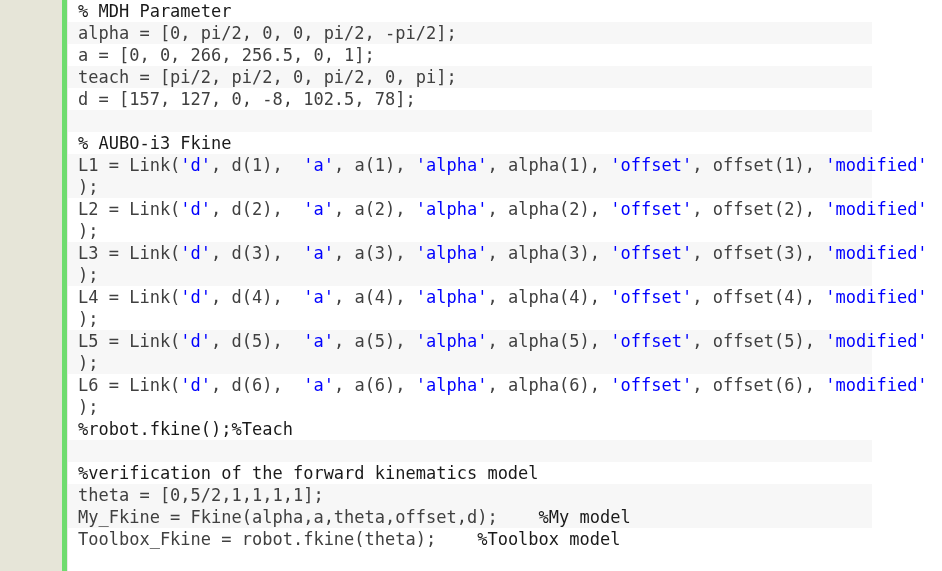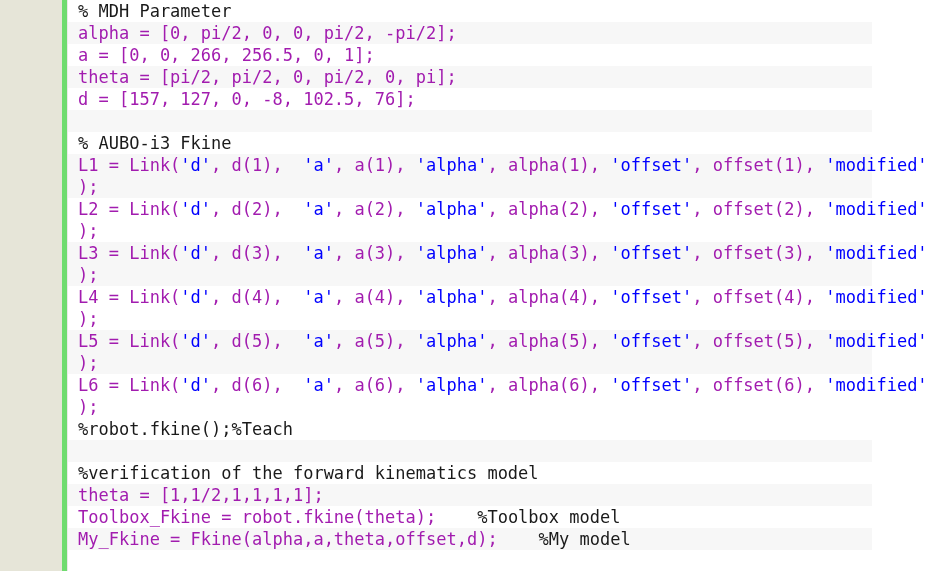--- a/index.html
+++ b/index.html
@@ -90,45 +90,45 @@
     height: 22px;
     line-height: 22px;
     text-align: right;
     font-size: 15px;
     font-family: "DejaVu Sans Mono", monospace;
     color: #8c8c8c;
     z-index: 4;
   }
 
   .tok-str { color: #0000ff; }
-  .tok-plain { color: #a21caf; }
+  .tok-plain { color: #404040; }
   .tok-comment { color: #1a1a1a; }
 </style>
 </head>
 <body>
 
 <div id="code-listing">
   <div class="gutter-bg"></div>
   <div class="green-bar"></div>
   <div class="gutter-edge"></div>
   <div class="rows" id="rows">
       <div class="row stripe-a">
         <div class="row-line"><span class="lineno">01.</span><span class="tok-comment">% MDH Parameter</span></div>
       </div>
       <div class="row stripe-b">
         <div class="row-line"><span class="lineno">02.</span><span class="tok-plain">alpha = [0, pi/2, 0, 0, pi/2, -pi/2];</span></div>
       </div>
       <div class="row stripe-a">
         <div class="row-line"><span class="lineno">03.</span><span class="tok-plain">a = [0, 0, 266, 256.5, 0, 1];</span></div>
       </div>
       <div class="row stripe-b">
-        <div class="row-line"><span class="lineno">04.</span><span class="tok-plain">theta = [pi/2, pi/2, 0, pi/2, 0, pi];</span></div>
+        <div class="row-line"><span class="lineno">04.</span><span class="tok-plain">teach = [pi/2, pi/2, 0, pi/2, 0, pi];</span></div>
       </div>
       <div class="row stripe-a">
-        <div class="row-line"><span class="lineno">05.</span><span class="tok-plain">d = [157, 127, 0, -8, 102.5, 76];</span></div>
+        <div class="row-line"><span class="lineno">05.</span><span class="tok-plain">d = [157, 127, 0, -8, 102.5, 78];</span></div>
       </div>
       <div class="row stripe-b">
         <div class="row-line"><span class="lineno">06.</span> </div>
       </div>
       <div class="row stripe-a">
         <div class="row-line"><span class="lineno">07.</span><span class="tok-comment">% AUBO-i3 Fkine</span></div>
       </div>
       <div class="row stripe-b">
         <div class="row-line"><span class="lineno">08.</span><span class="tok-plain">L1 = Link(</span><span class="tok-str">'d'</span><span class="tok-plain">, d(1),  </span><span class="tok-str">'a'</span><span class="tok-plain">, a(1), </span><span class="tok-str">'alpha'</span><span class="tok-plain">, alpha(1), </span><span class="tok-str">'offset'</span><span class="tok-plain">, offset(1), </span><span class="tok-str">'modified'</span></div>
         <div class="row-line cont"><span class="tok-plain">);</span></div>
@@ -156,22 +156,22 @@
       <div class="row stripe-a">
         <div class="row-line"><span class="lineno">15.</span><span class="tok-comment">%robot.fkine();%Teach</span></div>
       </div>
       <div class="row stripe-b">
         <div class="row-line"><span class="lineno">16.</span> </div>
       </div>
       <div class="row stripe-a">
         <div class="row-line"><span class="lineno">17.</span><span class="tok-comment">%verification of the forward kinematics model</span></div>
       </div>
       <div class="row stripe-b">
-        <div class="row-line"><span class="lineno">18.</span><span class="tok-plain">theta = [1,1/2,1,1,1,1];</span></div>
+        <div class="row-line"><span class="lineno">18.</span><span class="tok-plain">theta = [0,5/2,1,1,1,1];</span></div>
+      </div>
+      <div class="row stripe-b">
+        <div class="row-line"><span class="lineno">20.</span><span class="tok-plain">My_Fkine = Fkine(alpha,a,theta,offset,d);    </span><span class="tok-comment">%My model</span></div>
       </div>
       <div class="row stripe-a">
         <div class="row-line"><span class="lineno">19.</span><span class="tok-plain">Toolbox_Fkine = robot.fkine(theta);    </span><span class="tok-comment">%Toolbox model</span></div>
-      </div>
-      <div class="row stripe-b">
-        <div class="row-line"><span class="lineno">20.</span><span class="tok-plain">My_Fkine = Fkine(alpha,a,theta,offset,d);    </span><span class="tok-comment">%My model</span></div>
       </div>
     </div>
 </div>
 
 </body></html>

